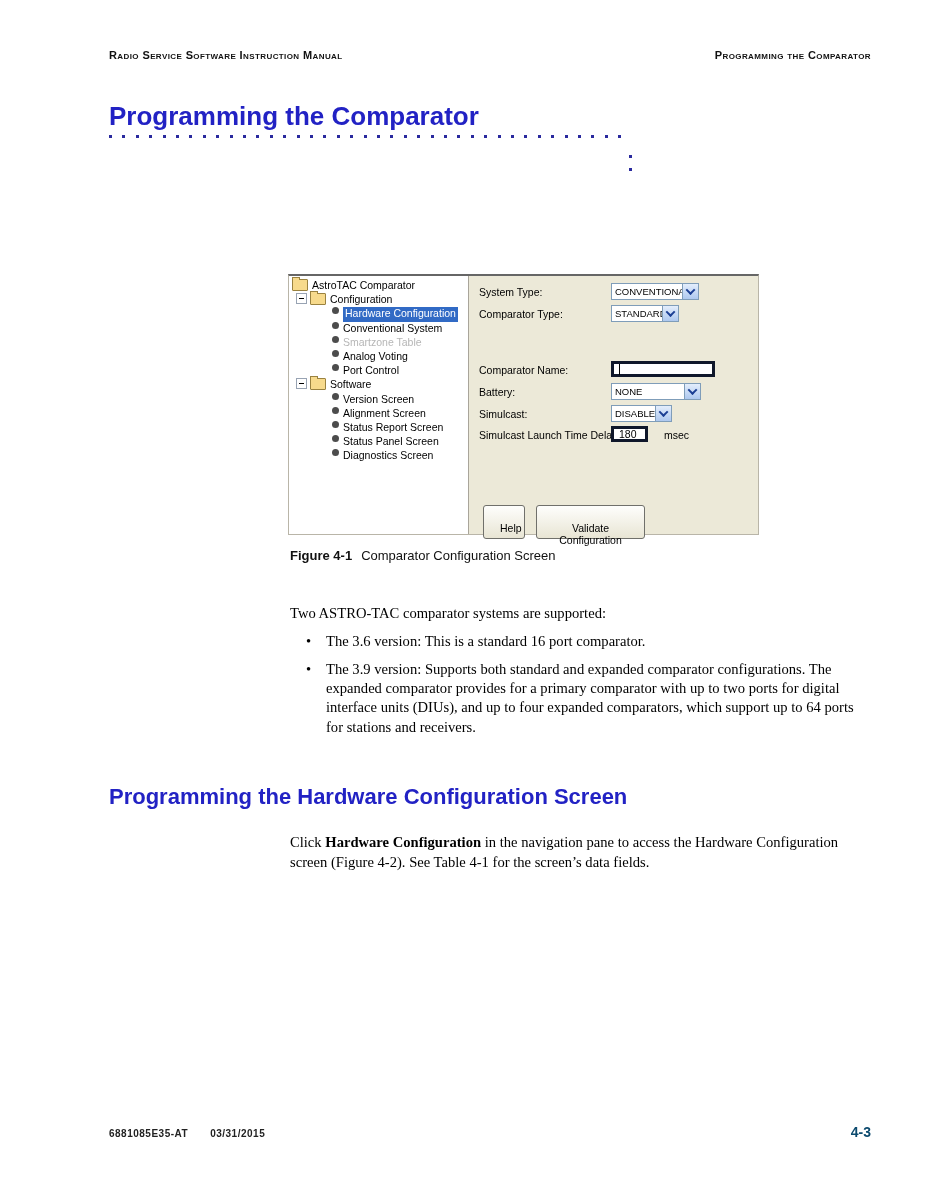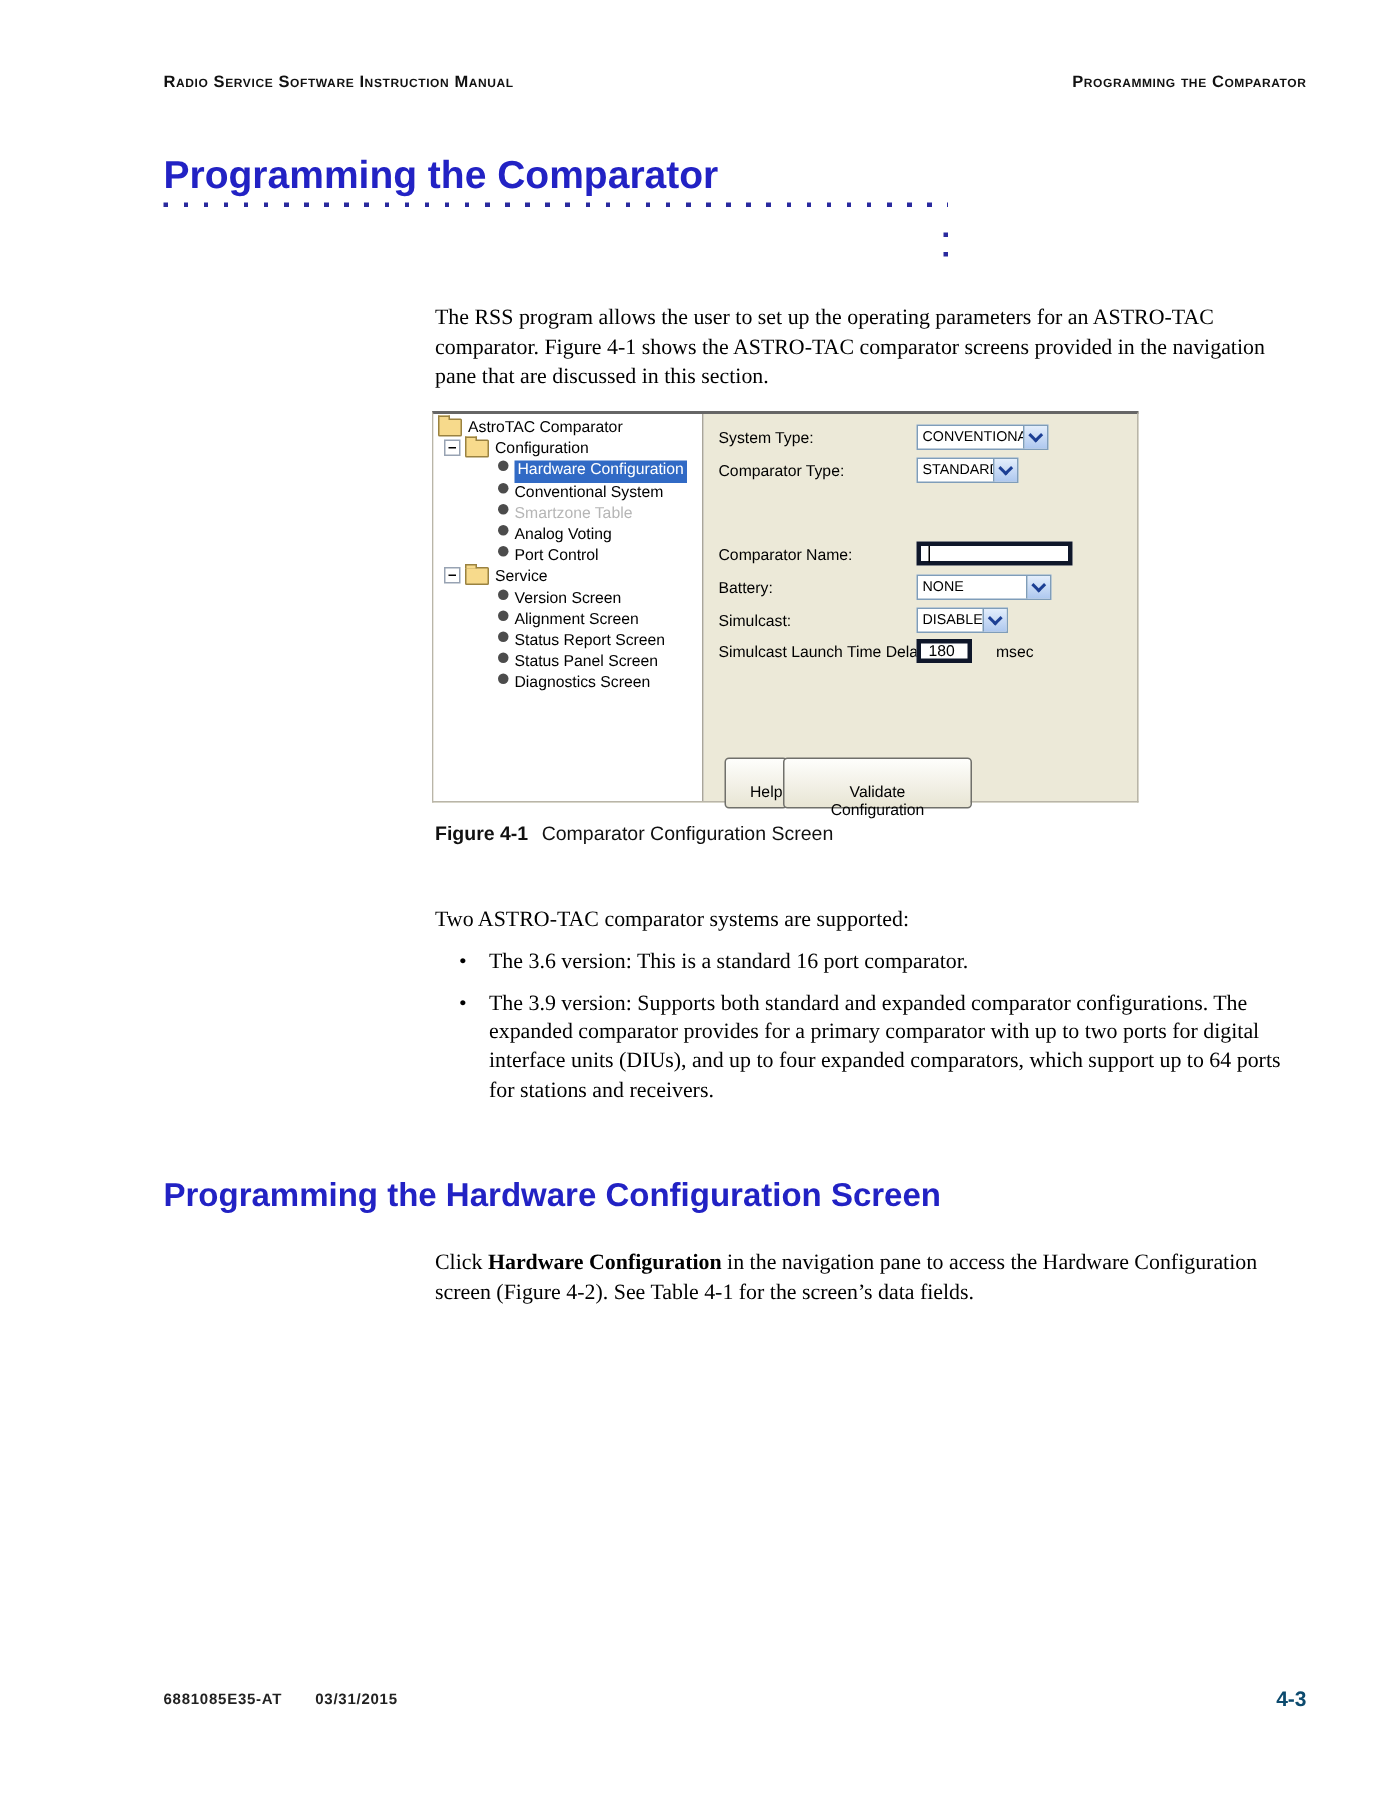--- a/index.html
+++ b/index.html
@@ -102,21 +102,20 @@
 <div class="page">
 
   <div class="hdr hdr-left">Radio Service Software Instruction Manual</div>
   <div class="hdr hdr-right">Programming the Comparator</div>
 
   <div class="h1">Programming the Comparator</div>
   <div class="dotted-rule"></div>
   <div class="corner-dot" style="left:629px;top:155px;"></div>
   <div class="corner-dot" style="left:629px;top:168px;"></div>
 
-  <div class="para p1">The RSS program allows the user to set up the operating parameters for an ASTRO-TAC comparator. Figure 4-1 shows the ASTRO-TAC comparator screens provided in the navigation pane that are discussed in this section.</div>
 
   <div class="shot">
 
     <div class="tree-pane">
       <div class="trow lv0">
         <span class="folder"></span>
         <span class="tlabel">AstroTAC Comparator</span>
       </div>
       <div class="trow lv1">
         <span class="expander"></span>
@@ -139,21 +138,21 @@
         <span class="bullet"></span>
         <span class="tlabel">Analog Voting</span>
       </div>
       <div class="trow lv2">
         <span class="bullet"></span>
         <span class="tlabel">Port Control</span>
       </div>
       <div class="trow lv1">
         <span class="expander"></span>
         <span class="folder"></span>
-        <span class="tlabel">Service</span>
+        <span class="tlabel">Software</span>
       </div>
       <div class="trow lv2">
         <span class="bullet"></span>
         <span class="tlabel">Version Screen</span>
       </div>
       <div class="trow lv2">
         <span class="bullet"></span>
         <span class="tlabel">Alignment Screen</span>
       </div>
       <div class="trow lv2">
@@ -223,21 +222,21 @@
       <div class="frow" style="top:150px;">
         <span class="flabel">Simulcast Launch Time Delay:</span>
         <div class="xp-text" style="left:132px;width:37px;">
           <span>180</span>
         </div>
         <span class="suffix" style="left:185px;">msec</span>
       </div>
 
       <div class="btnrow">
         <button class="xp-btn" style="left:13px;width:42px;">Help</button>
-        <button class="xp-btn" style="left:52px;width:126px;">Validate Configuration</button>
+        <button class="xp-btn" style="left:66px;width:109px;">Validate Configuration</button>
       </div>
 
     </div>
   </div>
 
   <div class="caption">
     <b>Figure 4-1</b><span>Comparator Configuration Screen</span>
   </div>
 
   <div class="para p2">Two ASTRO-TAC comparator systems are supported:</div>

